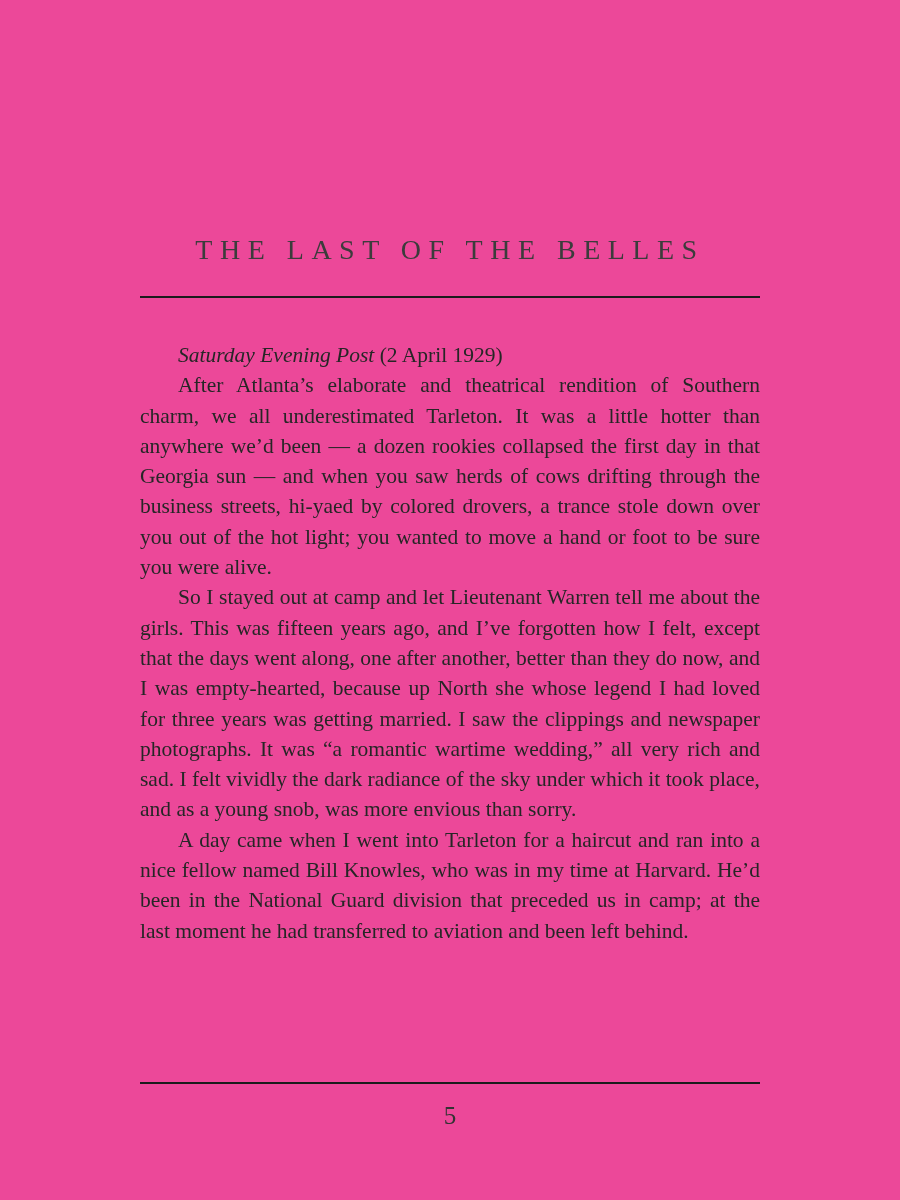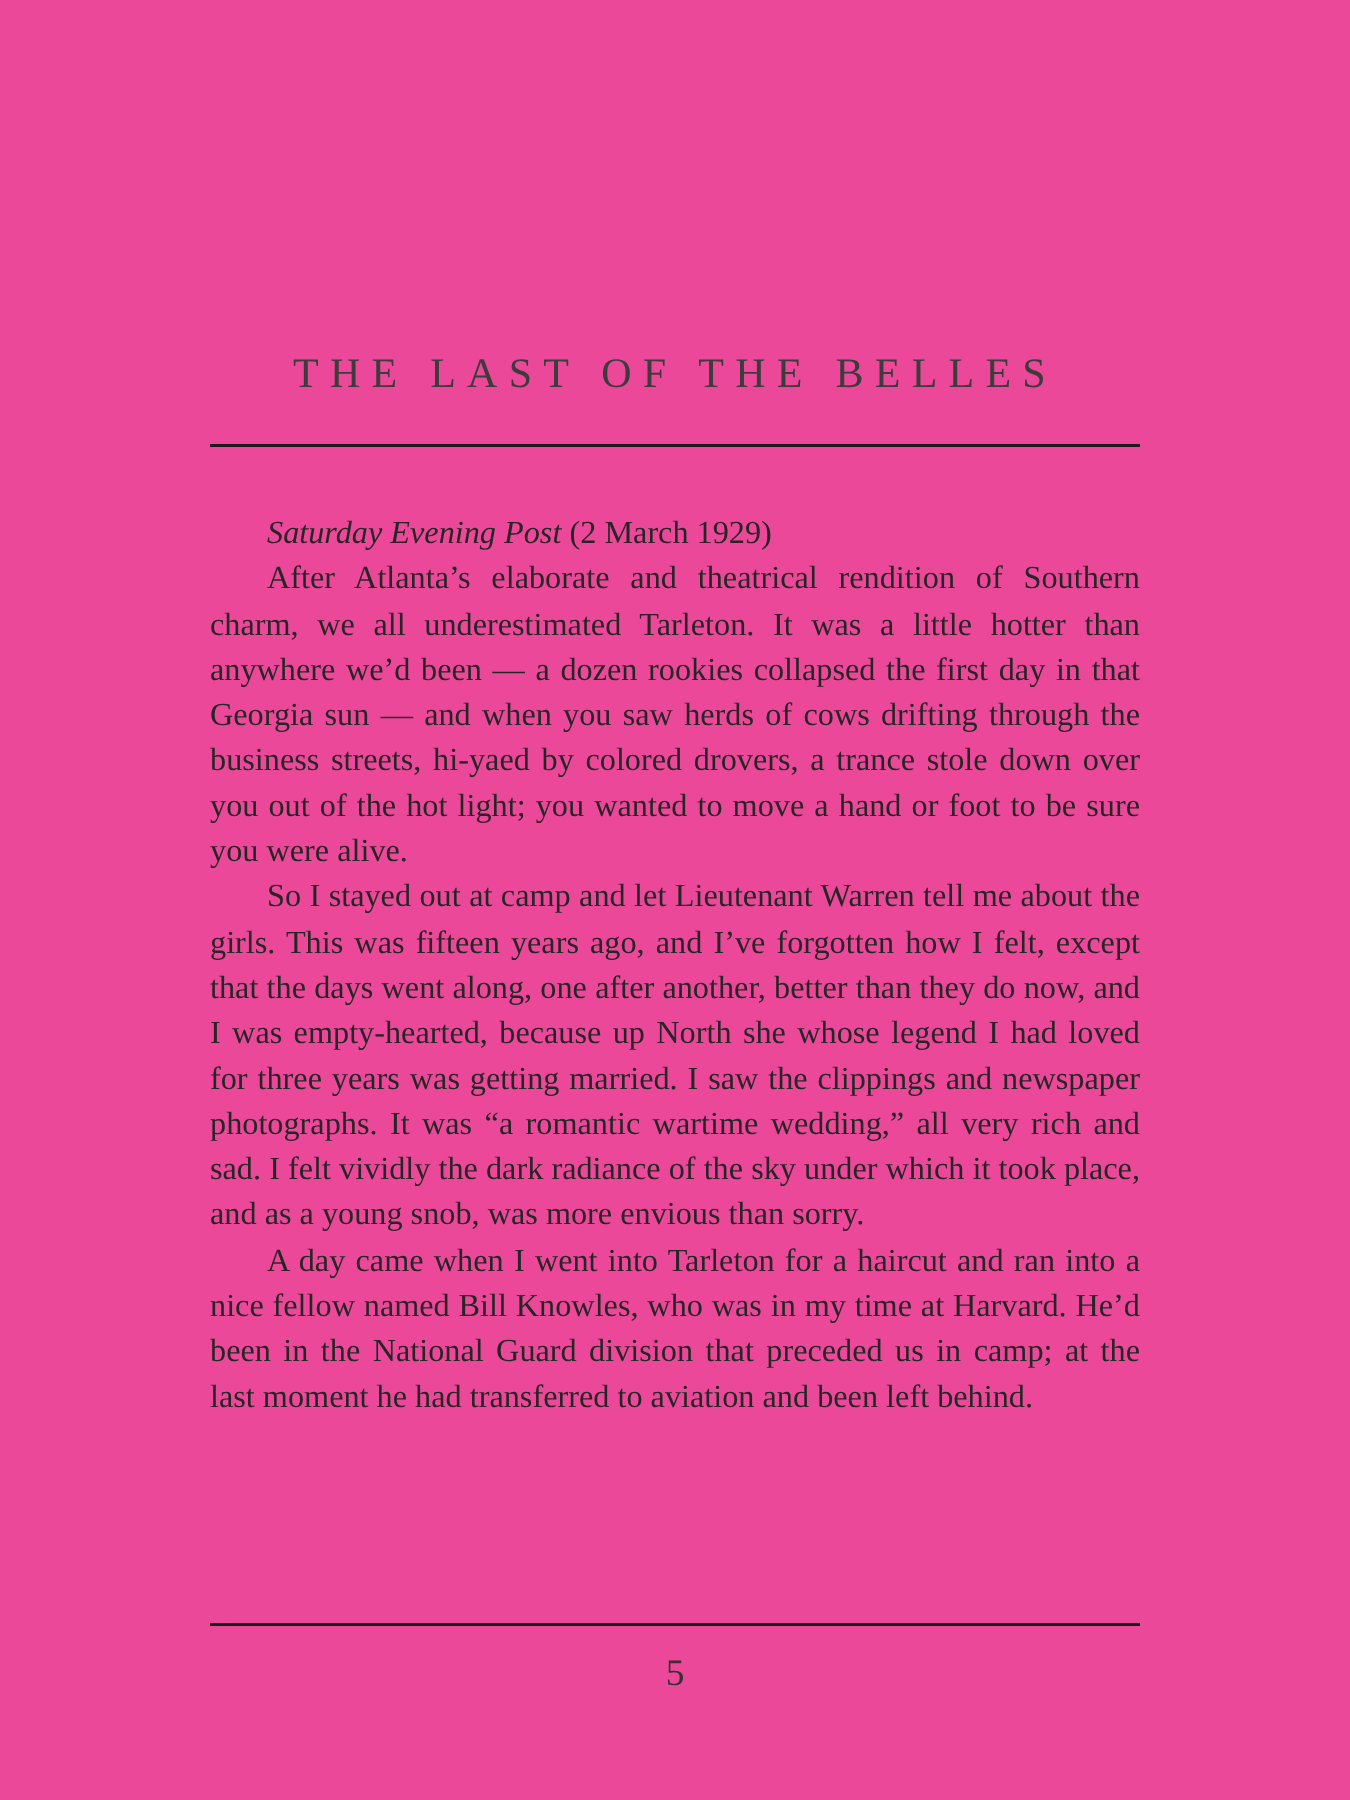--- a/index.html
+++ b/index.html
@@ -78,21 +78,21 @@
 <body>
 
 <div class="book-page">
 
   <h1 class="title">THE LAST OF THE BELLES</h1>
 
   <hr class="rule">
 
   <div class="body-text">
 
-    <p class="para attribution"><em>Saturday Evening Post</em><span> (2 March 1929)</span></p>
+    <p class="para attribution"><em>Saturday Evening Post</em><span> (2 April 1929)</span></p>
 
     <p class="para">After Atlanta’s elaborate and theatrical rendition of Southern charm, we all underestimated Tarleton. It was a little hotter than anywhere we’d been — a dozen rookies collapsed the first day in that Georgia sun — and when you saw herds of cows drifting through the business streets, hi-yaed by colored drovers, a trance stole down over you out of the hot light; you wanted to move a hand or foot to be sure you were alive.</p>
 
     <p class="para">So I stayed out at camp and let Lieutenant Warren tell me about the girls. This was fifteen years ago, and I’ve forgotten how I felt, except that the days went along, one after another, better than they do now, and I was empty-hearted, because up North she whose legend I had loved for three years was getting married. I saw the clippings and newspaper photographs. It was “a romantic wartime wedding,” all very rich and sad. I felt vividly the dark radiance of the sky under which it took place, and as a young snob, was more envious than sorry.</p>
 
     <p class="para">A day came when I went into Tarleton for a haircut and ran into a nice fellow named Bill Knowles, who was in my time at Harvard. He’d been in the National Guard division that preceded us in camp; at the last moment he had transferred to aviation and been left behind.</p>
 
   </div>
 
   <hr class="rule footer-rule">

